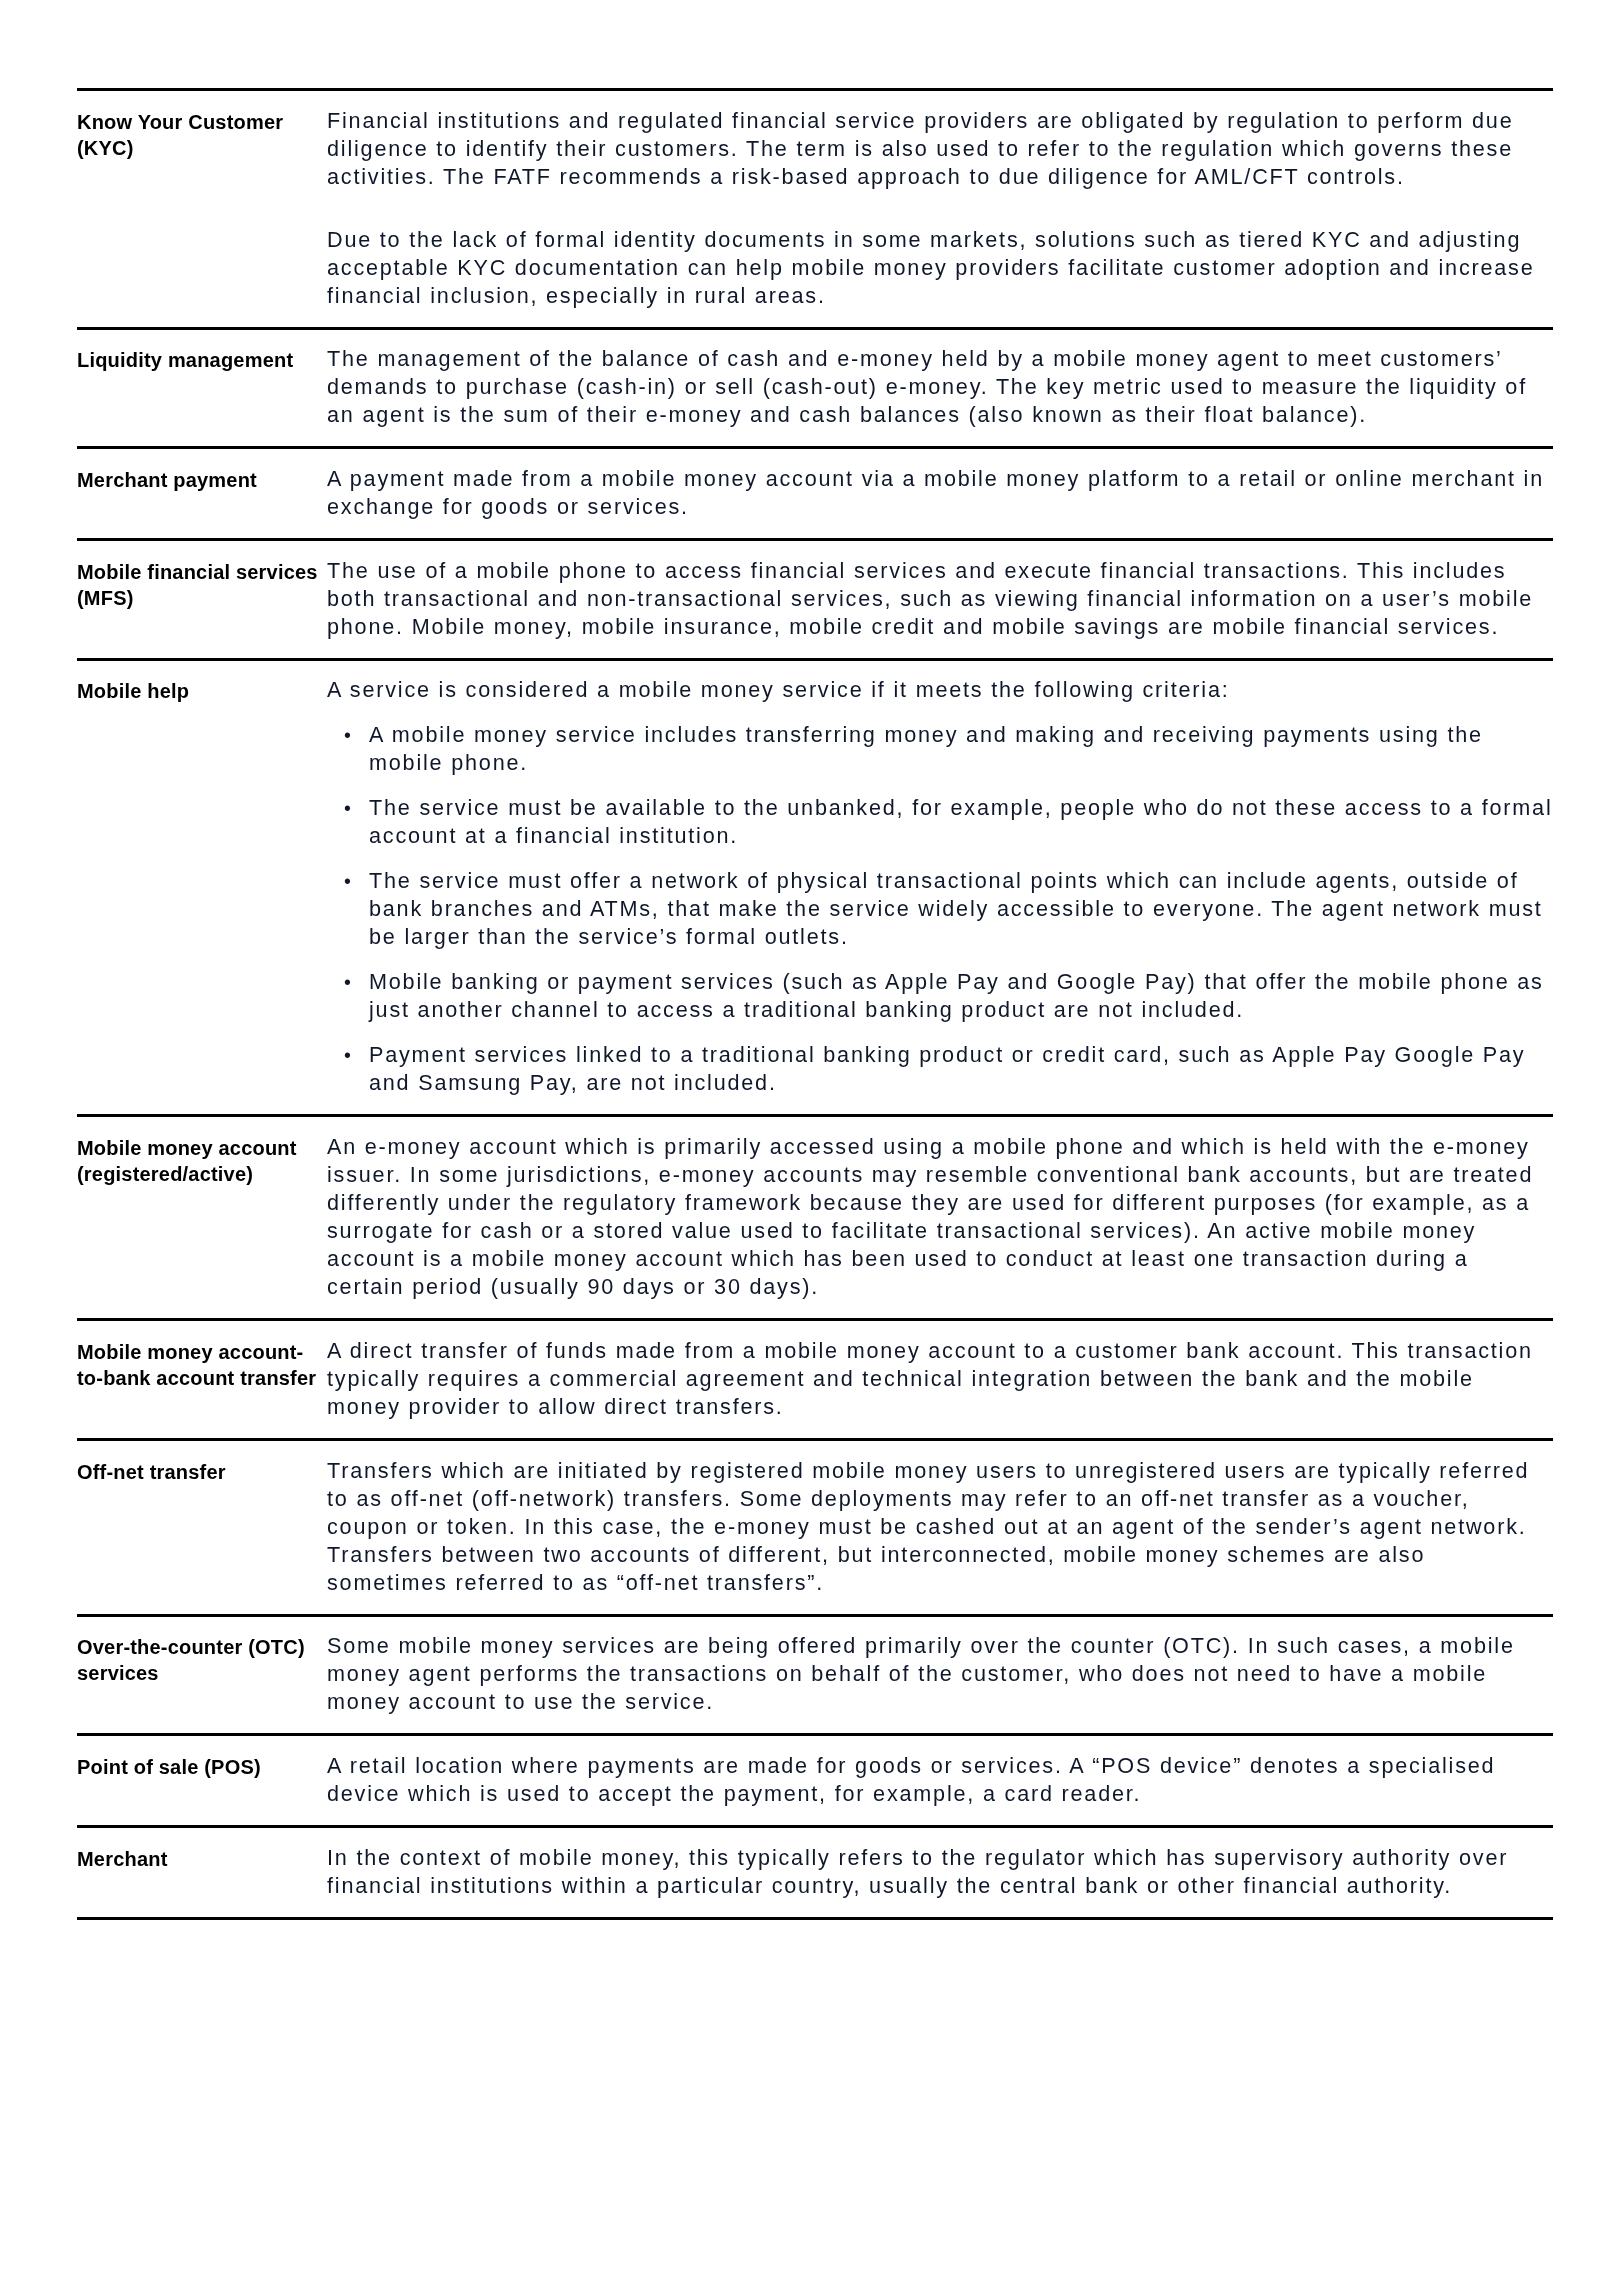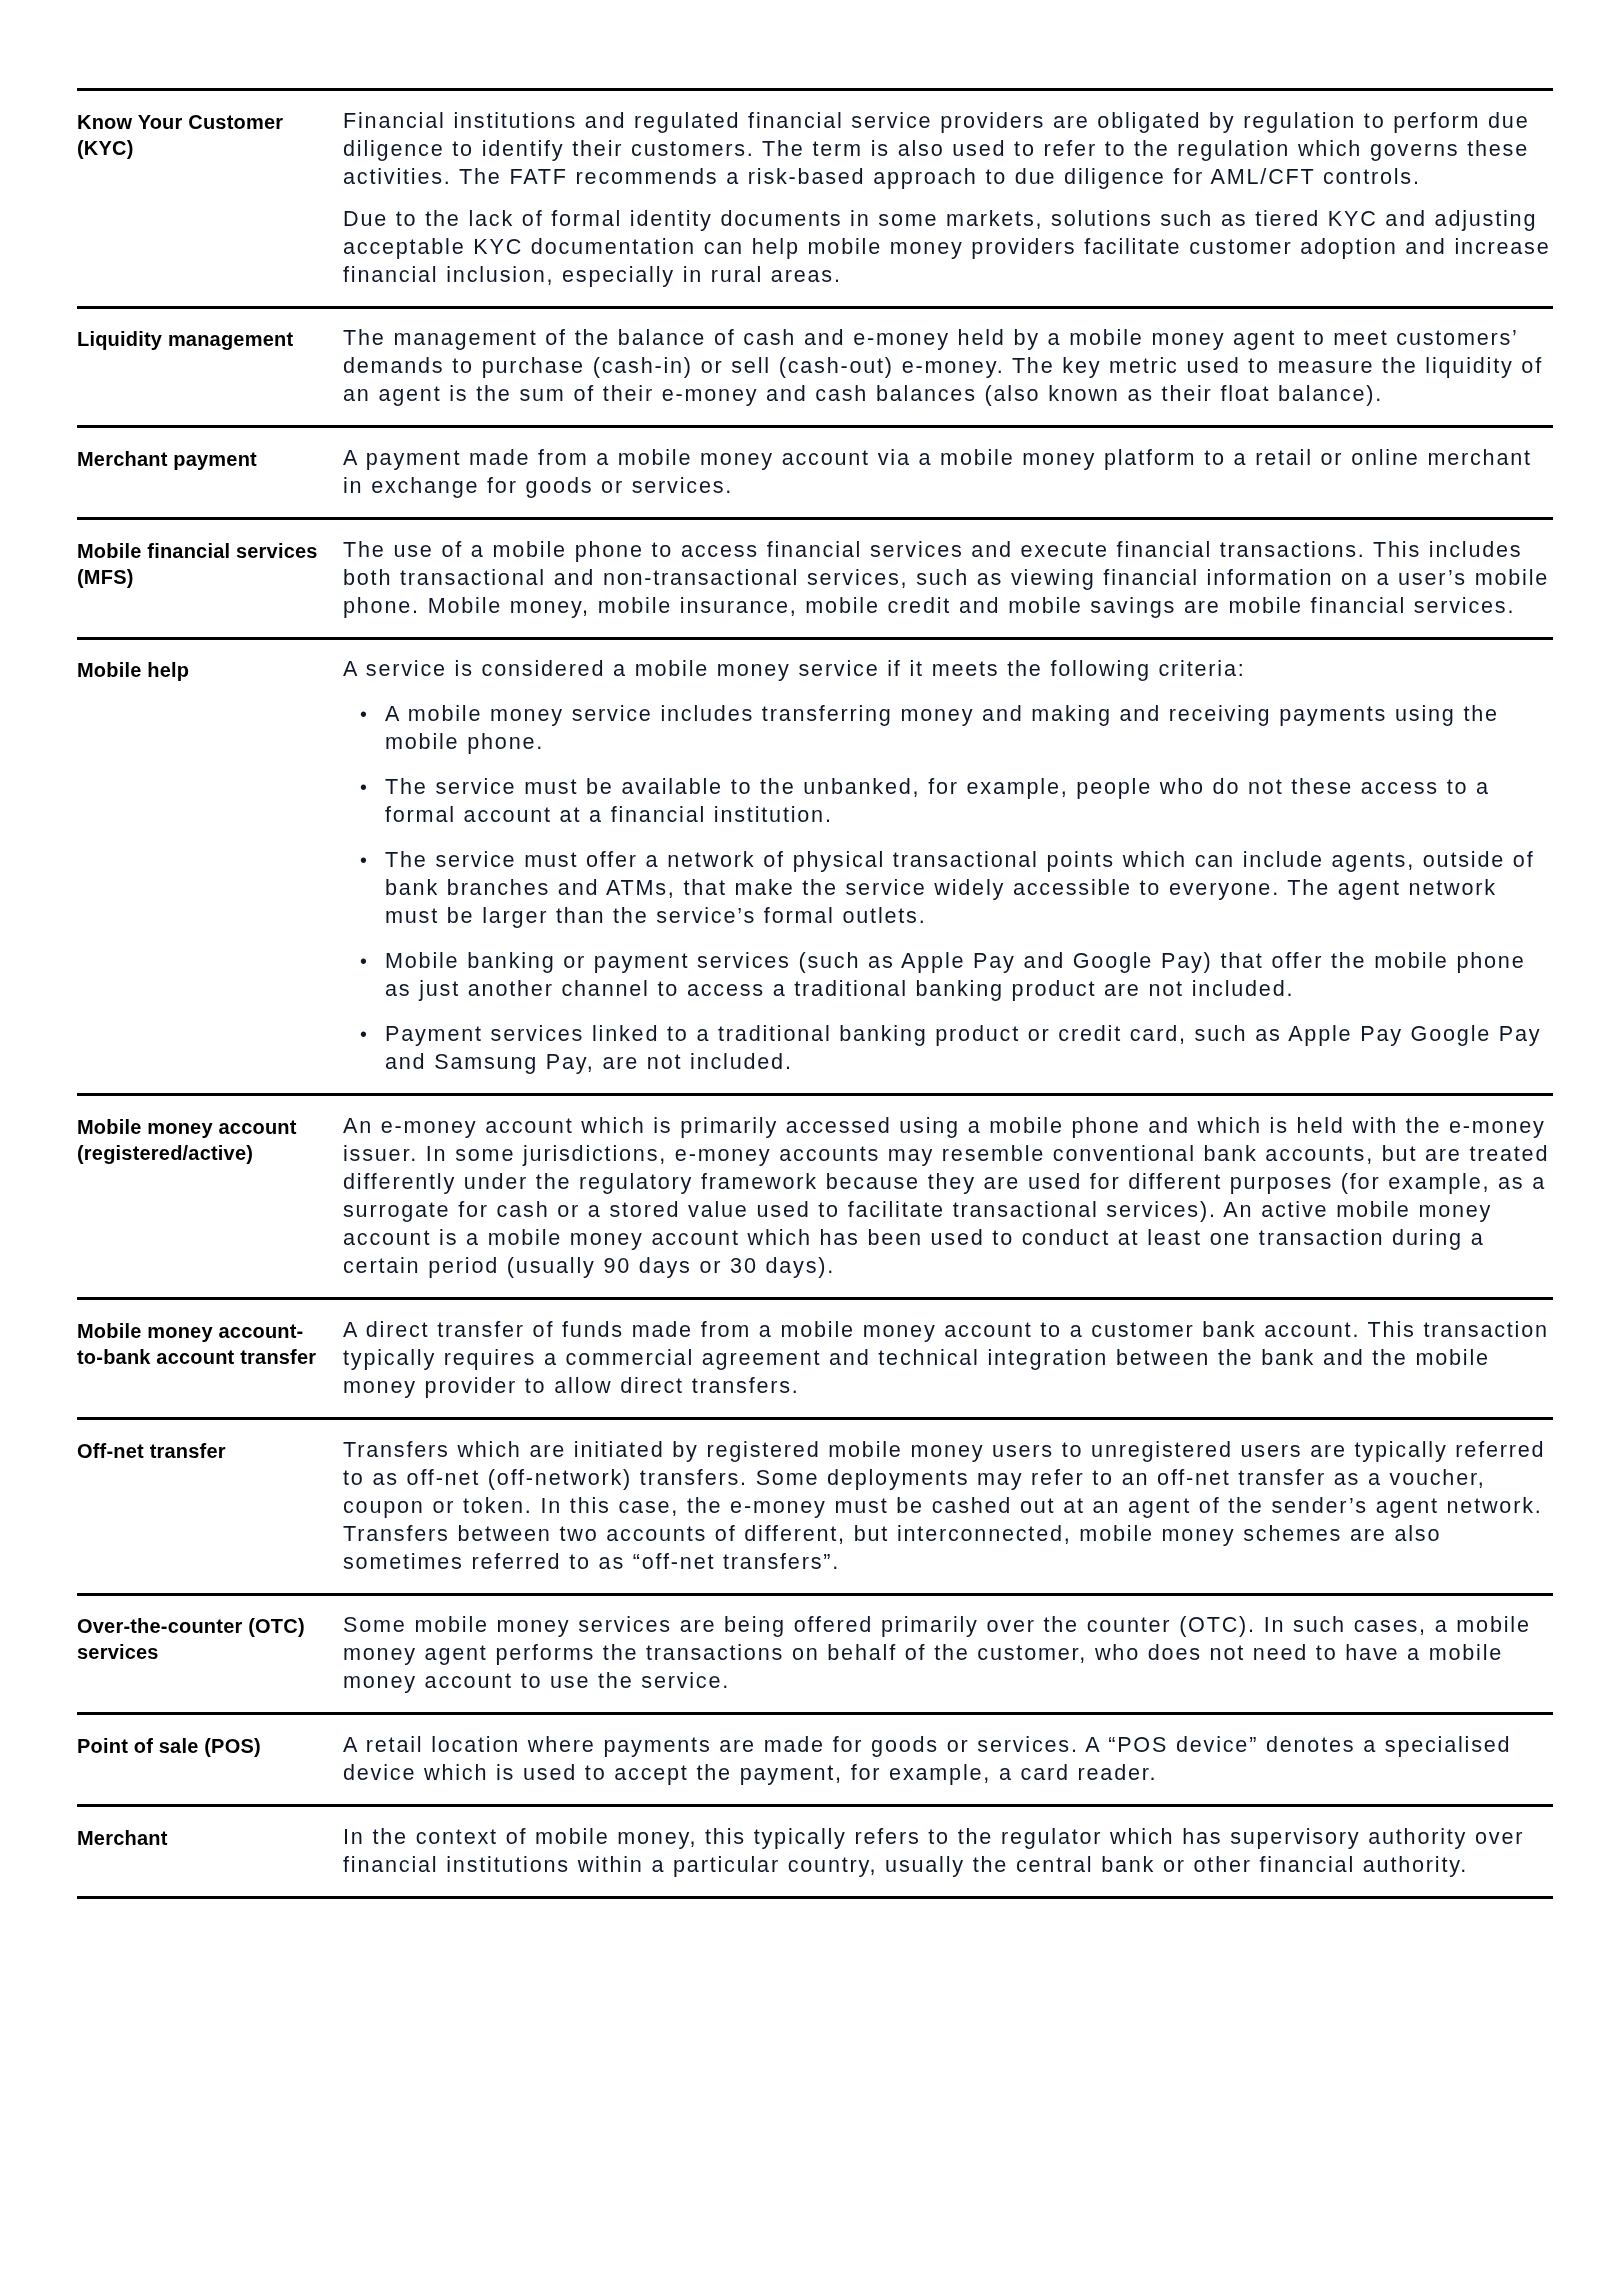--- a/index.html
+++ b/index.html
@@ -17,39 +17,38 @@
     left:77px;
     top:88px;
     width:1476px;
     border-top:3.9px solid #000000;
   }
   .glossary-row {
     display:grid;
     grid-template-columns:250px 1fr;
     border-bottom:3.3px solid #000000;
     padding:15.7px 0 17px 0;
-    gap:16px;
   }
   .term {
     font-size:20px;
     line-height:26px;
     font-weight:bold;
     color:#000000;
     letter-spacing:0.2px;
     padding-top:2px;
     padding-right:6.5px;
   }
   .def {
     font-size:21.6px;
     line-height:28px;
     font-weight:300;
     color:#0f172a;
     letter-spacing:1.8px;
   }
-  .def p + p { margin-top:14px; }
+  .def p + p { margin-top:35px; }
   .bullet-item {
     display:flex;
     margin-top:17px;
   }
   .bullet-dot {
     flex:0 0 42px;
     padding-left:17px;
     font-size:19.6px;
   }
   .bullet-text { flex:1; }

